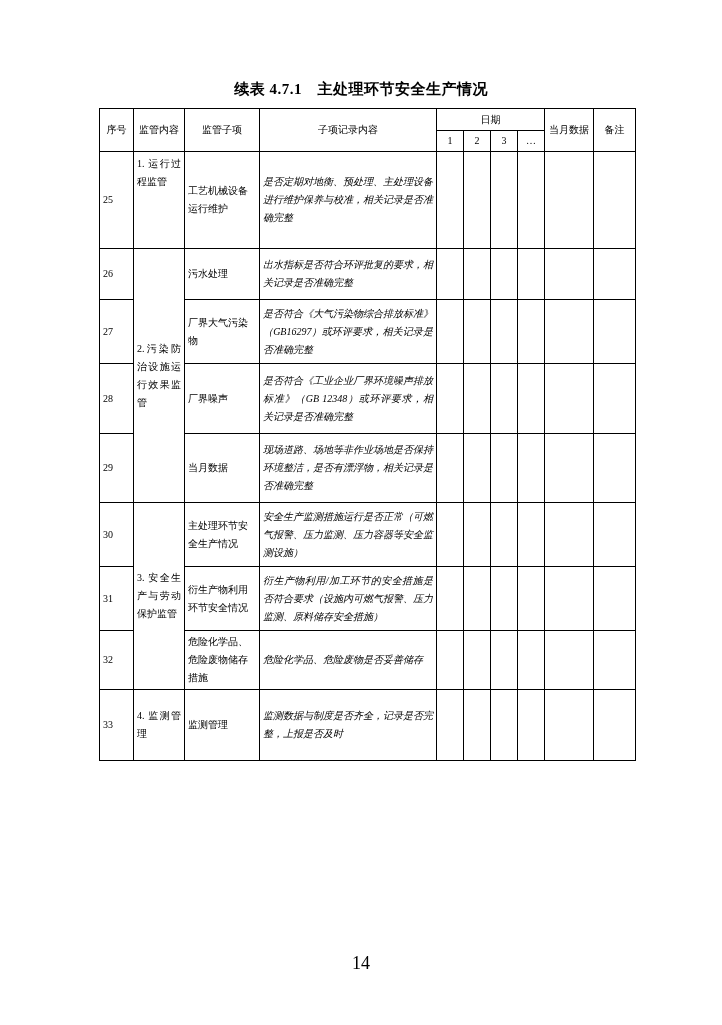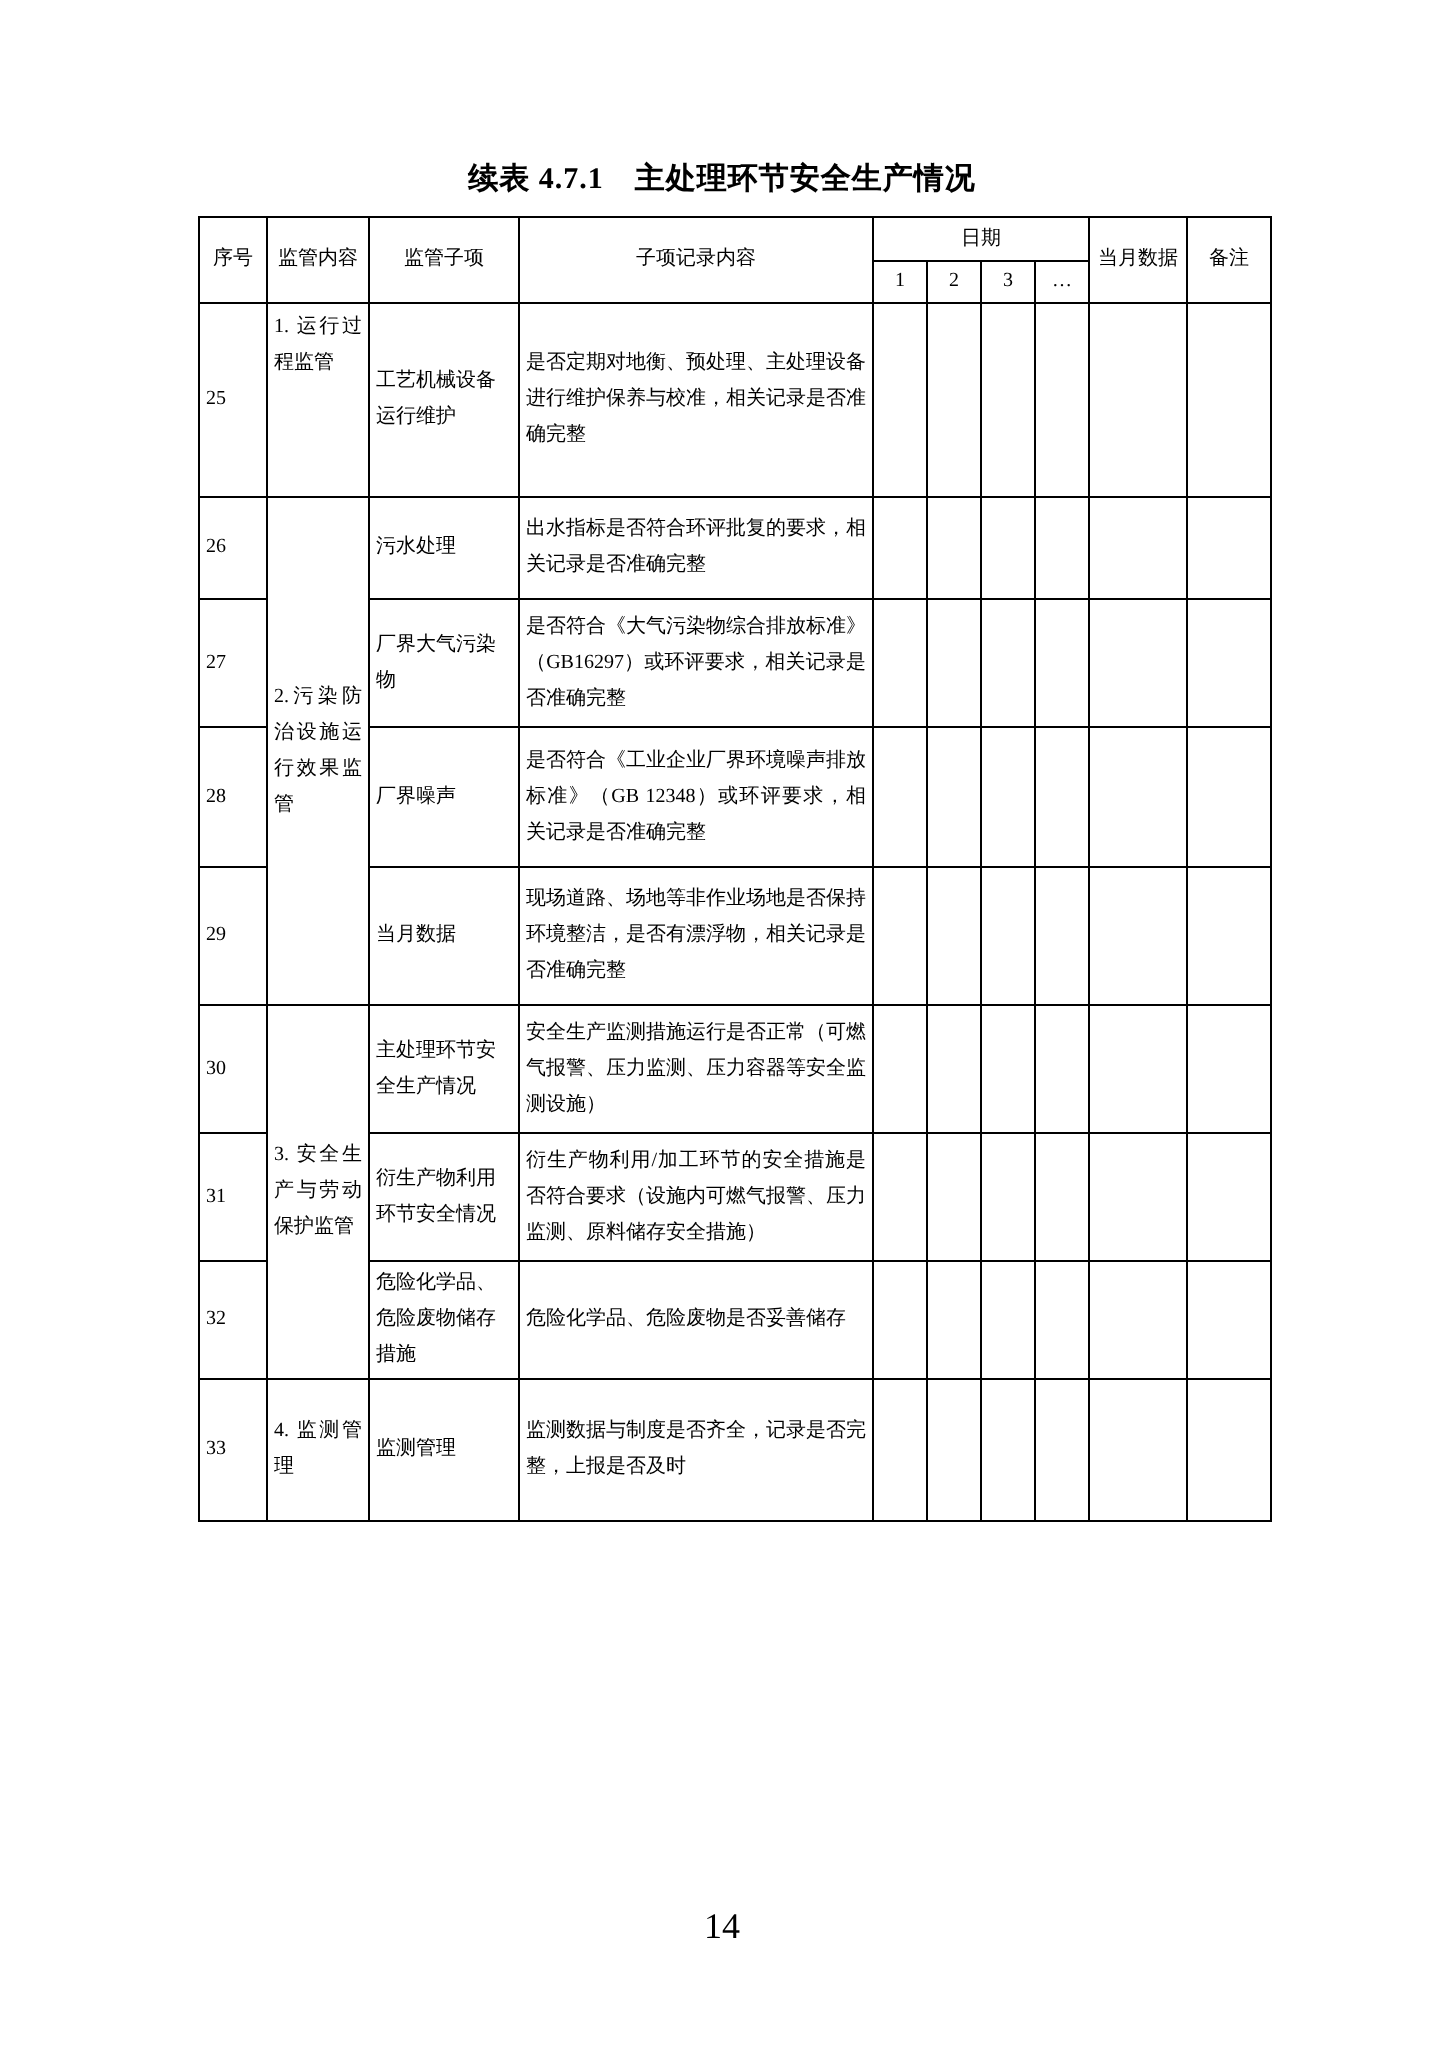--- a/index.html
+++ b/index.html
@@ -50,21 +50,21 @@
   tbody tr:nth-child(4) { height: 70px; }
   tbody tr:nth-child(5) { height: 69px; }
   tbody tr:nth-child(6) { height: 64px; }
   tbody tr:nth-child(7) { height: 64px; }
   tbody tr:nth-child(8) { height: 59px; }
   tbody tr:nth-child(9) { height: 71px; }
   td.c-no { }
   td.c-cat { text-align: justify; padding: 2px 5px; line-height: 20px; }
   tbody tr:nth-child(1) td.c-cat { vertical-align: top; padding-top: 3px; }
   td.c-sub { text-align: left; padding: 2px 5px; line-height: 19px; }
-  td.c-rec { text-align: justify; padding: 2px 7px; line-height: 18px; }
+  td.c-rec { text-align: justify; padding: 2px 7px; line-height: 18px; font-style: italic; }
   td.c-date, td.c-month, td.c-note { text-align: center; }
   .page-number {
     position: absolute;
     top: 953px;
     left: 0;
     width: 722px;
     text-align: center;
     font-size: 18px;
   }
 </style>

